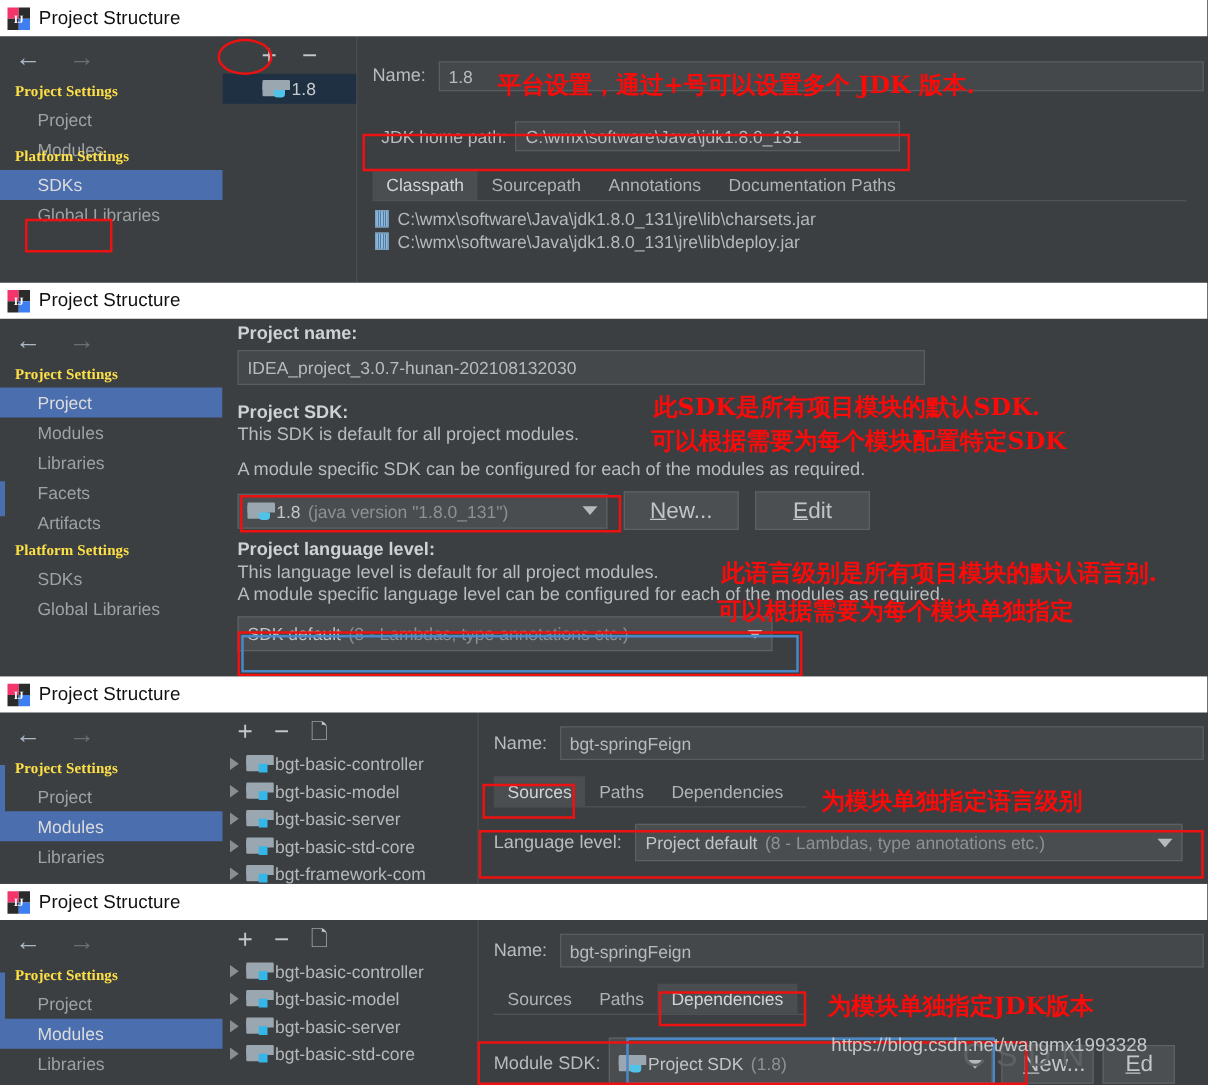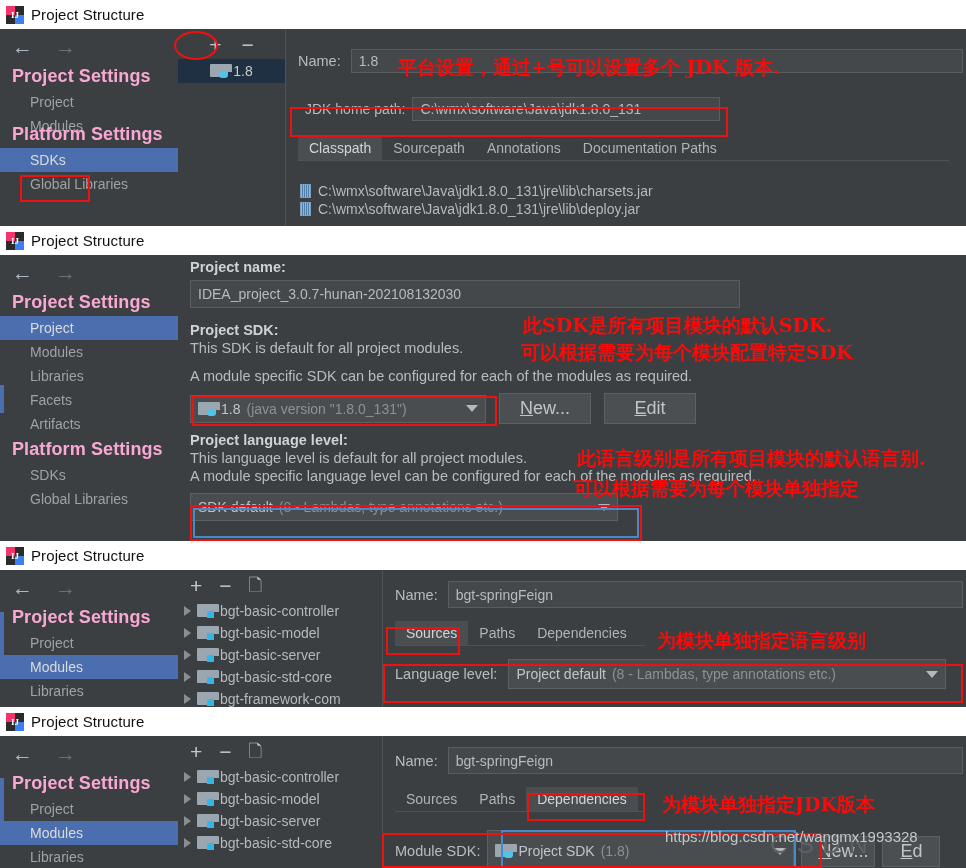--- a/index.html
+++ b/index.html
@@ -26,21 +26,21 @@
   .ij-logo .ij { position:absolute; left:0; top:0; width:18px; height:18px;
       color:#fff; font-size:9px; font-weight:bold; display:flex; align-items:center; justify-content:center;
       font-family:"Liberation Serif",serif; }
 
   
   .body-row { display:flex; align-items:stretch; }
   .sidebar { width:178px; flex:0 0 178px; background:#3c3f41; position:relative; }
   .navrow { height:34px; display:flex; align-items:center; padding-left:12px; gap:22px; }
   .arrow { font-size:21px; line-height:1; color:#a9b7c6; }
   .arrow.dim { color:#6a6f72; }
-  .side-group { font-size:18px; font-weight:bold; color:#f9a8d4; padding:3px 0 3px 12px; letter-spacing:.1px; }
+  .side-group { font-size:12px; font-weight:bold; color:#fde047; padding:3px 0 3px 12px; letter-spacing:.1px;font-family:Liberation Serif, serif; }
   .side-item { font-size:14px; color:#9fa2a4; padding:4px 0 4px 30px; }
   .side-item.sel { background:#4b6eaf; color:#dcdcdc; }
   .side-blue-edge { position:absolute; left:0; width:4px; background:#4b6eaf; }
 
   .midpane { width:108px; flex:0 0 108px; background:#3c3f41; border-right:1px solid #4f5355; }
   .midpane.wide { width:205px; flex:0 0 205px; }
   .toolrow { height:30px; display:flex; align-items:center; gap:17px; padding-left:12px; color:#c4c6c8; }
   .toolrow .tgl { font-size:21px; line-height:1; }
   .sdk-entry { background:#1f3043; color:#c8cbcd; font-size:14px; padding:4px 0 4px 10px; display:flex; align-items:center; gap:6px;}
   .tree-row { display:flex; align-items:center; gap:6px; font-size:14px; color:#b6b9bb; padding:3px 0 3px 6px; }
@@ -149,21 +149,21 @@
       <div style="display:flex;align-items:stretch;margin-top:24px;">
         <span class="field" style="background:#3c3f41;border:none;">JDK home path:</span>
         <span class="field" style="width:308px;">C:\wmx\software\Java\jdk1.8.0_131</span>
       </div>
       <div class="tabs" style="margin-top:15px;width:651px;">
         <span class="tab active">Classpath</span>
         <span class="tab">Sourcepath</span>
         <span class="tab">Annotations</span>
         <span class="tab">Documentation Paths</span>
       </div>
-      <div style="margin-top:21px;">
+      <div style="margin-top:5px;">
         <div class="listrow">
           <span class="jar"></span>
           <span>C:\wmx\software\Java\jdk1.8.0_131\jre\lib\charsets.jar</span>
         </div>
         <div class="listrow">
           <span class="jar"></span>
           <span>C:\wmx\software\Java\jdk1.8.0_131\jre\lib\deploy.jar</span>
         </div>
       </div>
     </div>

